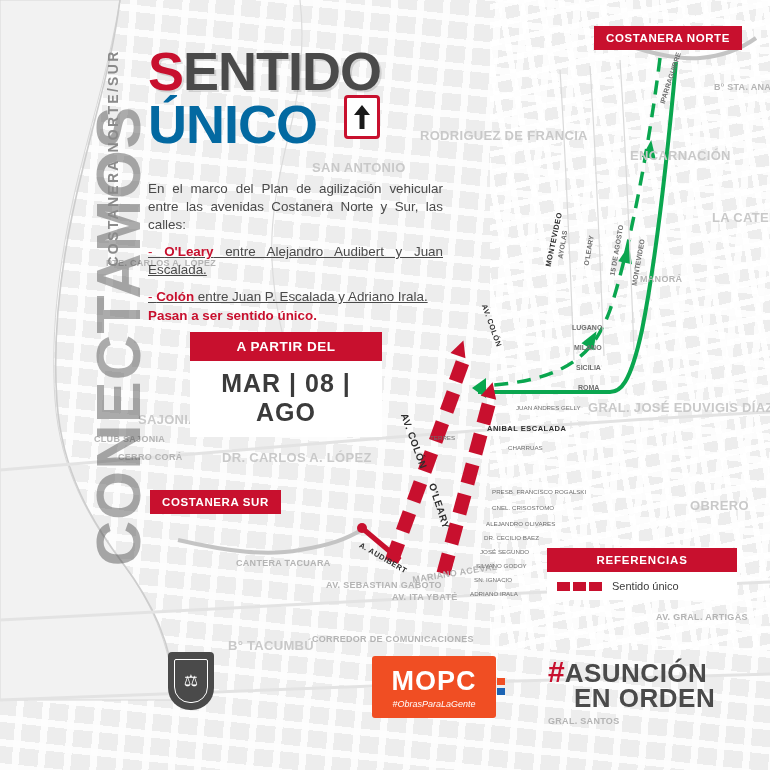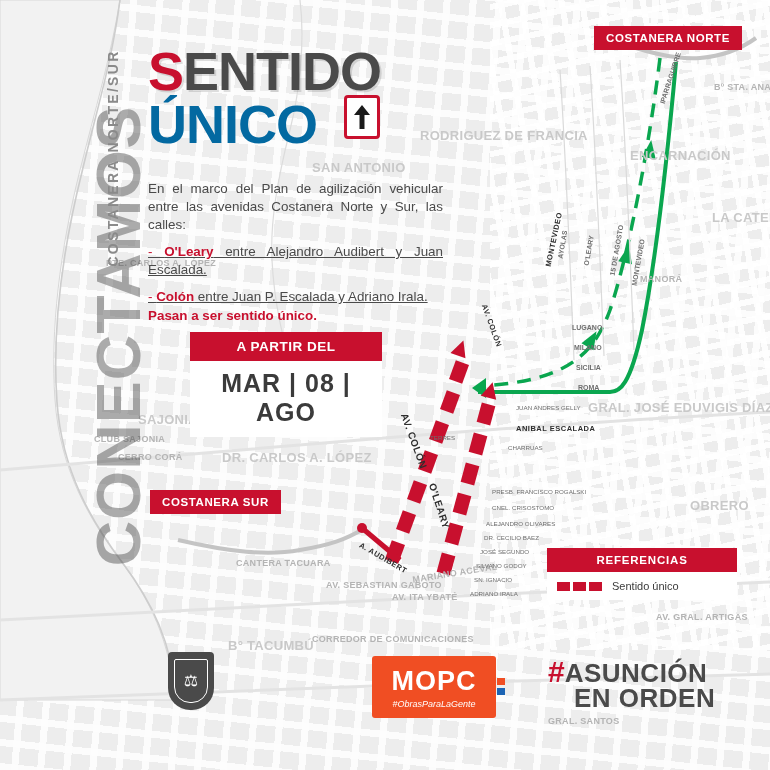--- a/index.html
+++ b/index.html
@@ -297,21 +297,21 @@
   <div class="cross-street" style="left:516px; top:404px;">JUAN ANDRES GELLY</div>
   <div class="cross-street" style="left:508px; top:444px;">CHARRUAS</div>
   <div class="cross-street" style="left:492px; top:488px;">PRESB. FRANCISCO ROGALSKI</div>
   <div class="cross-street" style="left:492px; top:504px;">CNEL. CRISOSTOMO</div>
   <div class="cross-street" style="left:486px; top:520px;">ALEJANDRO OLIVARES</div>
   <div class="cross-street" style="left:484px; top:534px;">DR. CECILIO BAEZ</div>
   <div class="cross-street" style="left:480px; top:548px;">JOSÉ SEGUNDO</div>
   <div class="cross-street" style="left:476px; top:562px;">SILVANO GODOY</div>
   <div class="cross-street" style="left:474px; top:576px;">SN. IGNACIO</div>
   <div class="cross-street" style="left:470px; top:590px;">ADRIANO IRALA</div>
-  <div class="route-label small" style="left:516px; top:424px; color:#2e2e2e;">ANIBAL ESCALADA</div>
+  <div class="route-label small" style="left:487px; top:424px; color:#2e2e2e;">ANIBAL ESCALADA</div>
   <div class="cross-street" style="left:430px; top:434px;">TERRES</div>
 
   <div class="route-label" style="left:404px; top:408px; transform:rotate(70deg);">AV. COLÓN</div>
   <div class="route-label small" style="left:484px; top:300px; transform:rotate(70deg);">AV. COLÓN</div>
   <div class="route-label" style="left:432px; top:478px; transform:rotate(72deg);">O'LEARY</div>
   <div class="route-label small" style="left:548px; top:262px; transform:rotate(-78deg);">MONTEVIDEO</div>
 
   <div class="route-label small" style="left:360px; top:540px; transform:rotate(30deg);">A. AUDIBERT</div>
 
   <div class="left-strip">

